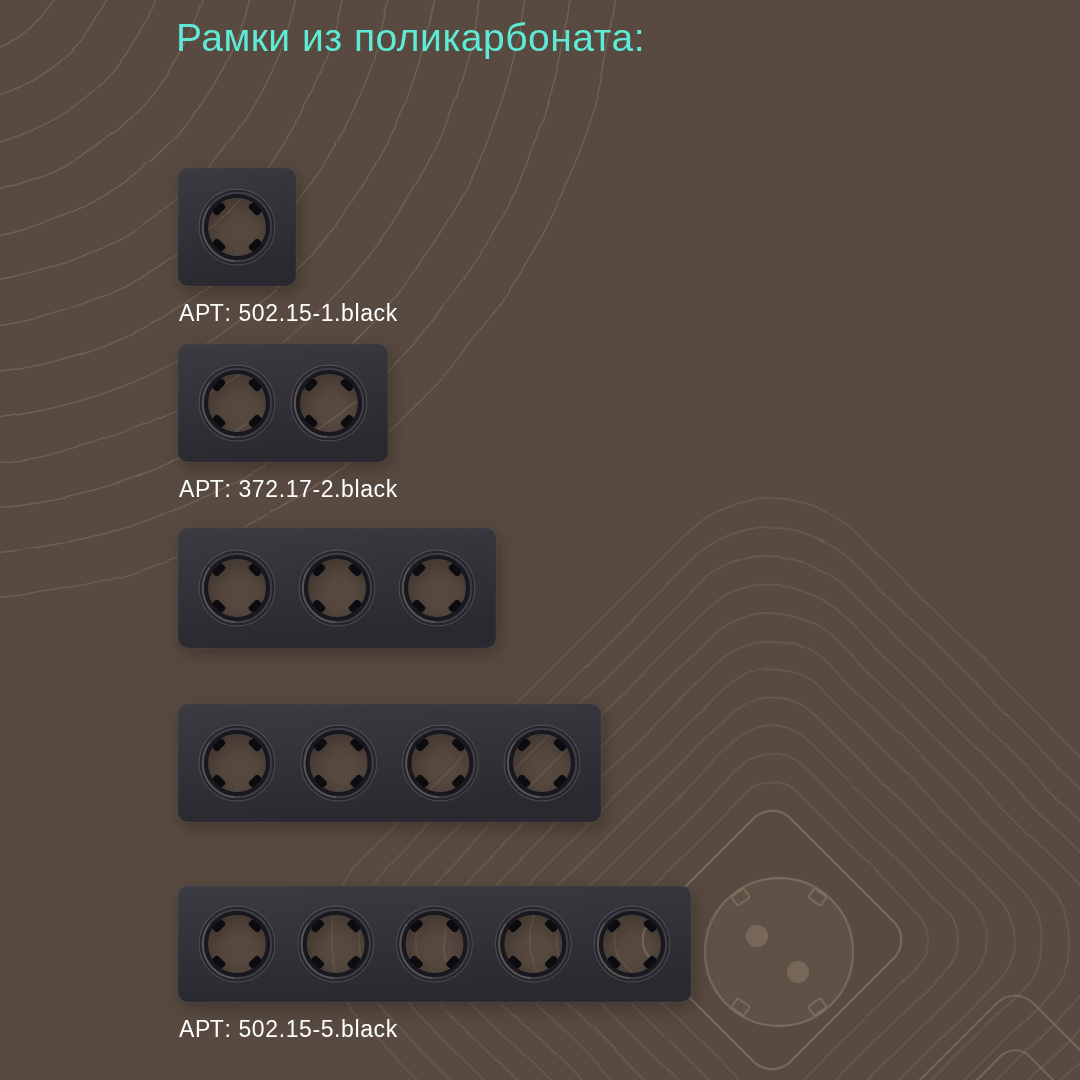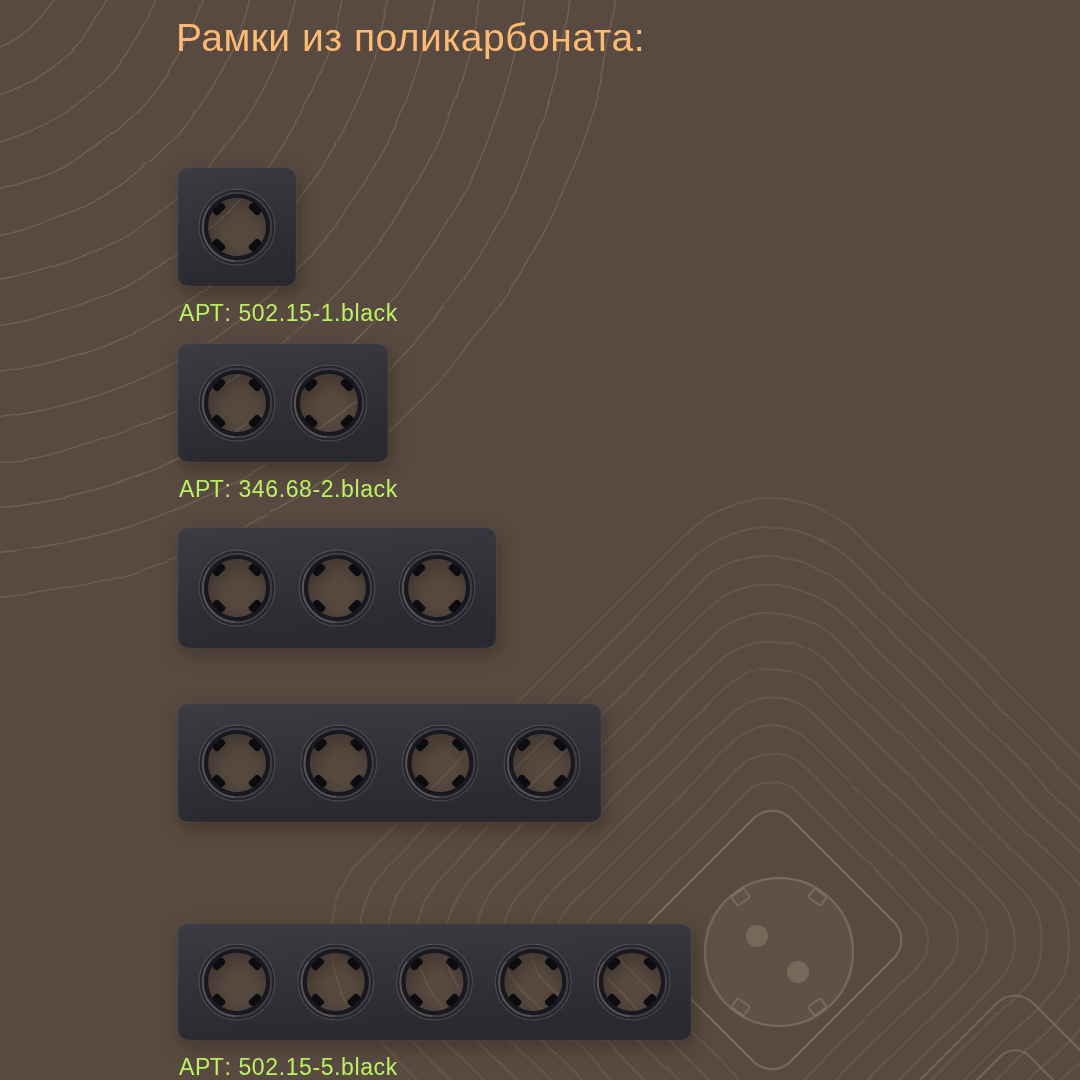--- a/index.html
+++ b/index.html
@@ -4,27 +4,27 @@
 <style>
   html,body{margin:0;padding:0;background:#3a322c;}
   .canvas{
     position:relative;width:1080px;height:1080px;overflow:hidden;
     background:#584a40;
     font-family:"Liberation Sans", sans-serif;
   }
   #decor{position:absolute;left:0;top:0;width:1080px;height:1080px;}
   .title{
     position:absolute;left:176px;top:16px;margin:0;
-    font-size:39px;font-weight:400;color:#fdba74;letter-spacing:.5px;
+    font-size:39px;font-weight:400;color:#5eead4;letter-spacing:.5px;
     white-space:nowrap;
   }
   .product{position:absolute;margin:0;}
   .frame-svg{display:block;filter:drop-shadow(3px 6px 9px rgba(22,16,11,.35));}
   .article{
-    margin:13px 0 0 2px;font-size:23px;color:#bef264;letter-spacing:.6px;
+    margin:13px 0 0 2px;font-size:23px;color:#ffffff;letter-spacing:.6px;
     white-space:nowrap;
   }
 </style>
 </head>
 <body>
 
 <div class="canvas">
 
   <svg id="decor" viewBox="0 0 1080 1080" xmlns="http://www.w3.org/2000/svg">
     <defs>
@@ -132,21 +132,21 @@
           <circle cx="152" cy="60" r="37.8" fill="none" stroke="rgba(112,108,116,0.45)" stroke-width="1.2"></circle>
           <circle cx="152" cy="60" r="36.3" fill="none" stroke="#26252b" stroke-width="2"></circle>
           <circle cx="152" cy="60" r="34" fill="none" stroke="#3e3d44" stroke-width="2.6"></circle>
           <path d="M 149.0 93.9 A 34 34 0 0 1 124.1 40.5" fill="none" stroke="rgba(132,124,110,0.38)" stroke-width="2" stroke-linecap="round"></path>
           <circle cx="152" cy="60" r="31" fill="none" stroke="#19181e" stroke-width="4.2"></circle>
           <rect x="-6.75" y="-3.75" width="13.5" height="7.5" rx="3" fill="#0c0c10" transform="translate(170.0 78.0) rotate(135)"></rect>
           <rect x="-6.75" y="-3.75" width="13.5" height="7.5" rx="3" fill="#0c0c10" transform="translate(134.0 78.0) rotate(225)"></rect>
           <rect x="-6.75" y="-3.75" width="13.5" height="7.5" rx="3" fill="#0c0c10" transform="translate(134.0 42.0) rotate(315)"></rect>
           <rect x="-6.75" y="-3.75" width="13.5" height="7.5" rx="3" fill="#0c0c10" transform="translate(170.0 42.0) rotate(405)"></rect>
         </svg>
-        <figcaption class="article">АРТ: 346.68-2.black</figcaption>
+        <figcaption class="article">АРТ: 372.17-2.black</figcaption>
       </figure>
       <figure class="product" style="left: 177px; top: 527px; width: 320px;">
         <svg class="frame-svg" width="320" height="122" viewBox="0 0 320 122" xmlns="http://www.w3.org/2000/svg">
           <defs>
             <linearGradient id="pg2" x1="0" y1="0" x2="0.25" y2="1">
               <stop offset="0" stop-color="#3c3b42"></stop>
               <stop offset="0.55" stop-color="#323137"></stop>
               <stop offset="1" stop-color="#2a292f"></stop>
             </linearGradient>
           </defs>
@@ -221,21 +221,21 @@
           <circle cx="365" cy="60" r="36.3" fill="none" stroke="#26252b" stroke-width="2"></circle>
           <circle cx="365" cy="60" r="34" fill="none" stroke="#3e3d44" stroke-width="2.6"></circle>
           <path d="M 362.0 93.9 A 34 34 0 0 1 337.1 40.5" fill="none" stroke="rgba(132,124,110,0.38)" stroke-width="2" stroke-linecap="round"></path>
           <circle cx="365" cy="60" r="31" fill="none" stroke="#19181e" stroke-width="4.2"></circle>
           <rect x="-6.75" y="-3.75" width="13.5" height="7.5" rx="3" fill="#0c0c10" transform="translate(383.0 78.0) rotate(135)"></rect>
           <rect x="-6.75" y="-3.75" width="13.5" height="7.5" rx="3" fill="#0c0c10" transform="translate(347.0 78.0) rotate(225)"></rect>
           <rect x="-6.75" y="-3.75" width="13.5" height="7.5" rx="3" fill="#0c0c10" transform="translate(347.0 42.0) rotate(315)"></rect>
           <rect x="-6.75" y="-3.75" width="13.5" height="7.5" rx="3" fill="#0c0c10" transform="translate(383.0 42.0) rotate(405)"></rect>
         </svg>
       </figure>
-      <figure class="product" style="left: 177px; top: 923px; width: 515px;">
+      <figure class="product" style="left: 177px; top: 885px; width: 515px;">
         <svg class="frame-svg" width="515" height="118" viewBox="0 0 515 118" xmlns="http://www.w3.org/2000/svg">
           <defs>
             <linearGradient id="pg4" x1="0" y1="0" x2="0.25" y2="1">
               <stop offset="0" stop-color="#3c3b42"></stop>
               <stop offset="0.55" stop-color="#323137"></stop>
               <stop offset="1" stop-color="#2a292f"></stop>
             </linearGradient>
           </defs>
           <path d="M 10.75 0.75 h 493.5 a 10 10 0 0 1 10 10 v 96.5 a 10 10 0 0 1 -10 10 h -493.5 a 10 10 0 0 1 -10 -10 v -96.5 a 10 10 0 0 1 10 -10 Z M 31 59 a 29 29 0 1 0 58 0 a 29 29 0 1 0 -58 0 Z M 129.75 59 a 29 29 0 1 0 58 0 a 29 29 0 1 0 -58 0 Z M 228.5 59 a 29 29 0 1 0 58 0 a 29 29 0 1 0 -58 0 Z M 327.25 59 a 29 29 0 1 0 58 0 a 29 29 0 1 0 -58 0 Z M 426 59 a 29 29 0 1 0 58 0 a 29 29 0 1 0 -58 0 Z" fill="url(#pg4)" fill-rule="evenodd" stroke="rgba(92,90,98,0.5)" stroke-width="0.9"></path>
           <circle cx="60" cy="59" r="37.8" fill="none" stroke="rgba(112,108,116,0.45)" stroke-width="1.2"></circle>

